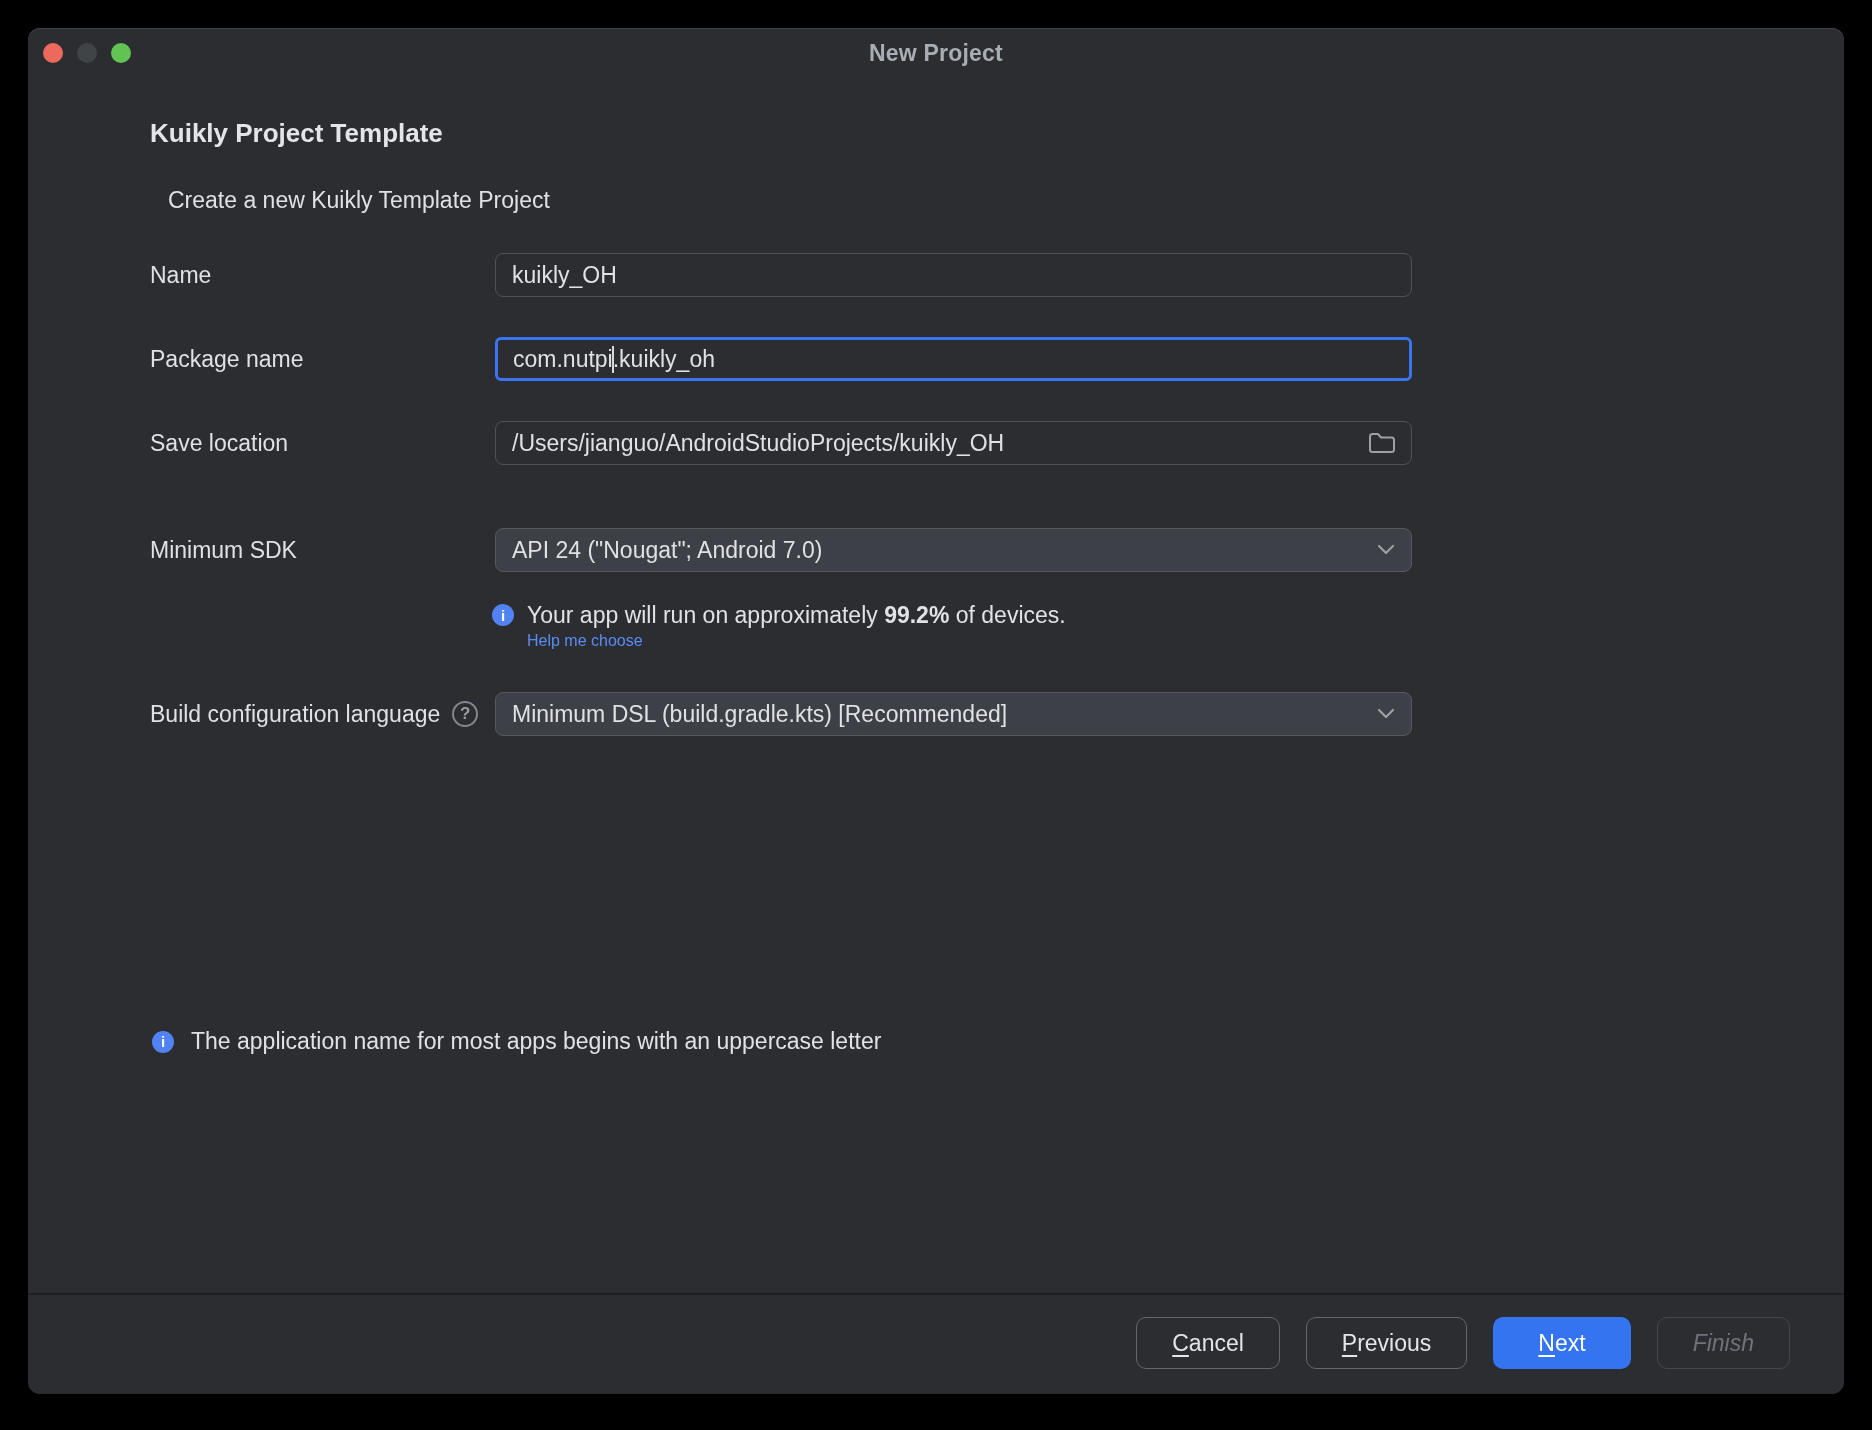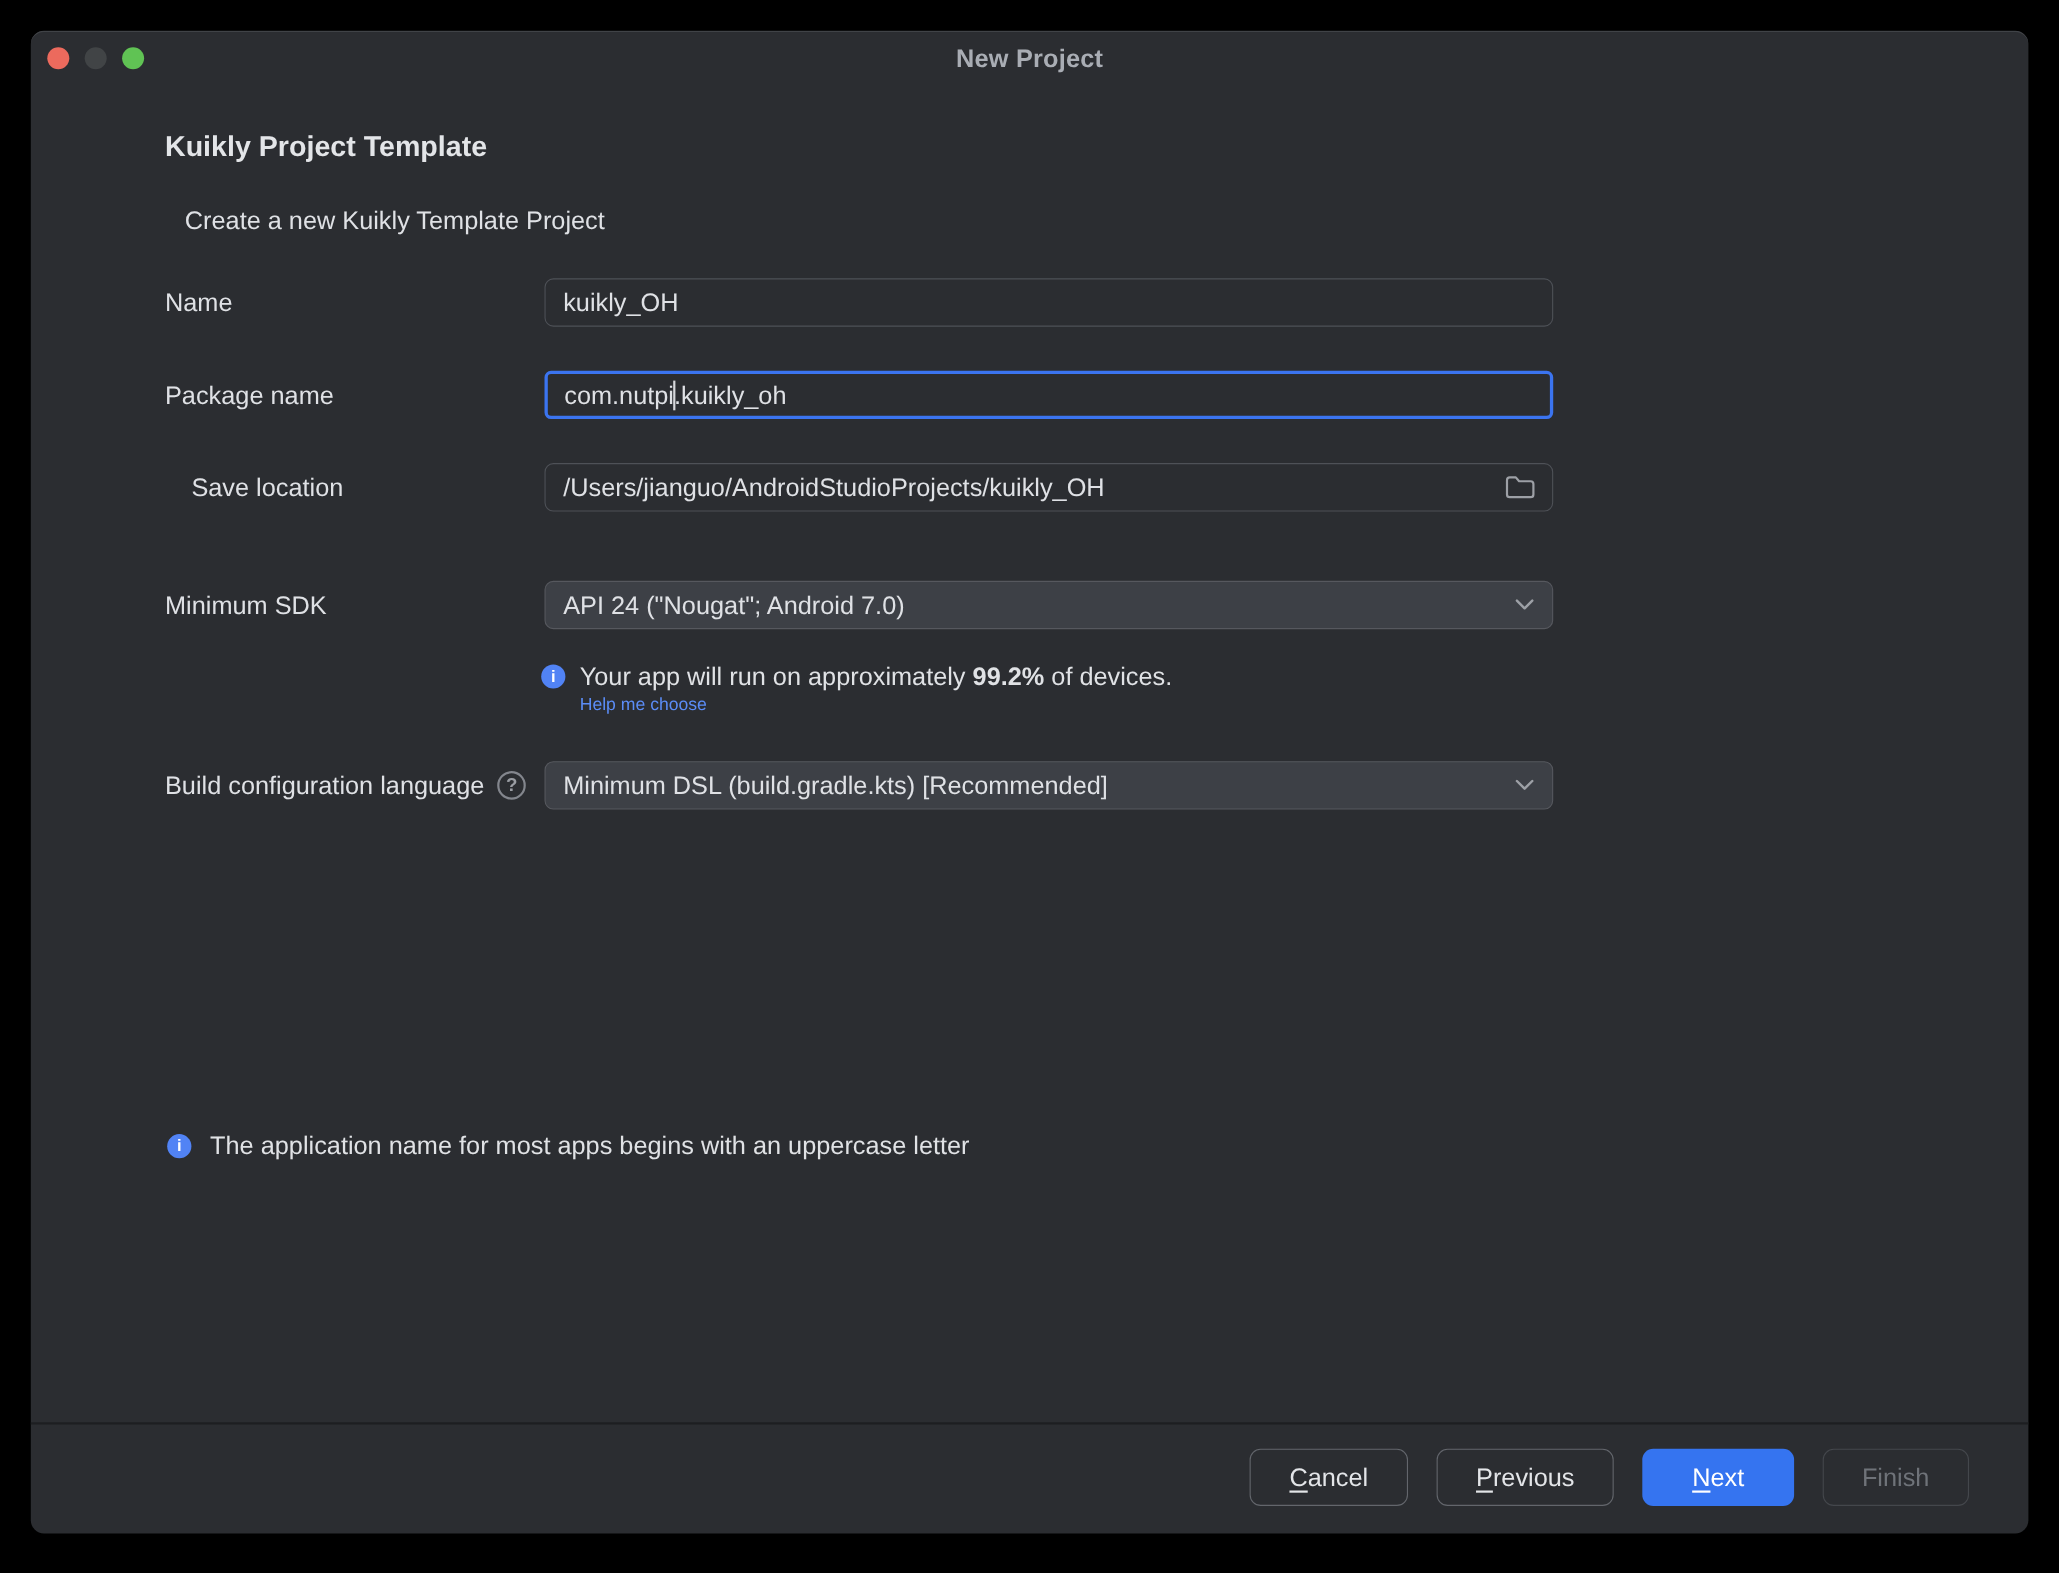--- a/index.html
+++ b/index.html
@@ -60,21 +60,21 @@
 
   
   .divider { position:absolute; left:0; right:0; top:1265px; height:1.5px; background:#1d1e21; }
   .footer { position:absolute; right:54px; top:1289px; display:flex; gap:26px; }
   .btn { height:52px; border-radius:10px; font-size:23px; font-family:inherit;
          display:flex; align-items:center; justify-content:center;
          background:transparent; border:1.5px solid #63666c; color:#e3e5e8; cursor:pointer;
          padding:0 35px; }
   .btn .mn { text-decoration:underline; text-underline-offset:4px; text-decoration-thickness:1.5px; }
   .btn.primary { border:none; color:#fff; padding:0 45px; }
-  .btn.disabled { border-color:#44474c; color:#6f7379; cursor:default; }
+  .btn.disabled { border-color:#44474c; color:#6f7379; cursor:default;font-style:italic; }
 </style>
 </head>
 <body>
 
 <div class="window">
 
   <div class="titlebar">
     <div class="lights">
       <button class="light" style="background-color: rgb(236, 106, 93);"></button>
       <button class="light" style="background-color: rgb(65, 68, 70);"></button>
@@ -95,21 +95,21 @@
 
   <div class="row-label" style="top:309px;">
     <span>Package name</span>
   </div>
   <div class="field focused" style="top:309px;">
     <span>com.nutpi</span>
     <span class="caret"></span>
     <span>.kuikly_oh</span>
   </div>
 
-  <div class="row-label" style="top:393px;margin-left:24px;">
+  <div class="row-label" style="top:393px;">
     <span>Save location</span>
   </div>
   <div class="field" style="top:393px;">
     <span>/Users/jianguo/AndroidStudioProjects/kuikly_OH</span>
     <span class="flex-spacer"></span>
     <button class="icon-btn folder">
       <span>
         <svg width="30" height="26" viewBox="0 0 30 26">
           <path d="M3 6.5 C3 5.1 4.1 4 5.5 4 H11 L14 7.5 H24.5 C25.9 7.5 27 8.6 27 10 V19.5 C27 20.9 25.9 22 24.5 22 H5.5 C4.1 22 3 20.9 3 19.5 Z" fill="none" stroke="#9da0a6" stroke-width="2" stroke-linejoin="round"></path>
         </svg>

